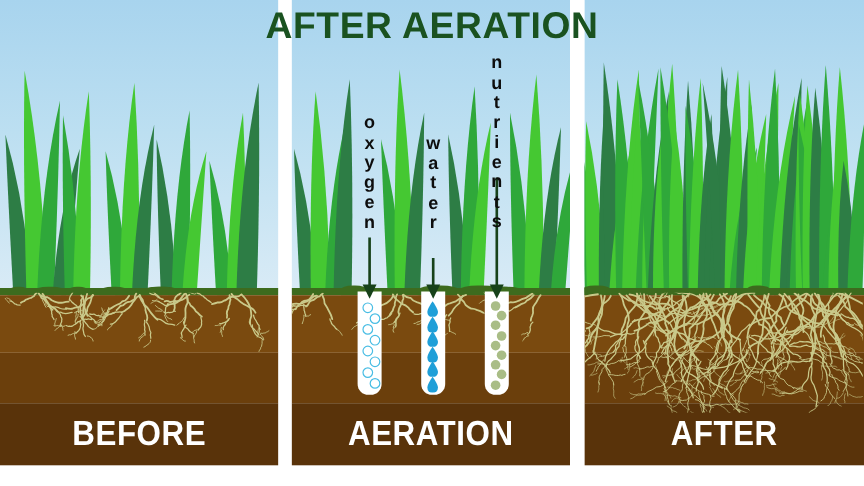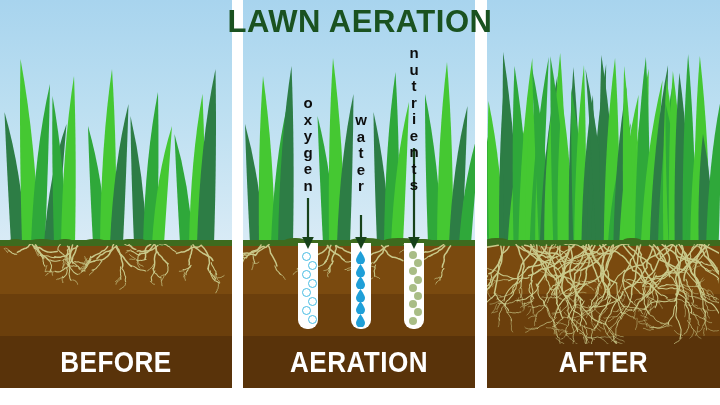--- a/index.html
+++ b/index.html
@@ -65,21 +65,21 @@
   .caption{position:absolute;left:0;bottom:0;width:100%;height:52px;
            color:#ffffff;font-size:29px;font-weight:bold;
            letter-spacing:.5px;text-align:center;line-height:52px;
            transform:scaleX(.9);transform-origin:50% 50%;}
 </style>
 </head>
 <body>
 
 <div id="stage">
 
-  <div id="title">LAWN AERATION</div>
+  <div id="title">AFTER AERATION</div>
 
   <div class="panel" id="panel-before">
     <div class="sky"></div>
     <div class="grass" id="grass-before">
         <div class="blade" style="left: 1.5px; bottom: 2px;">
           <svg width="33" height="132" viewBox="0 0 33 132">
             <path d="M9,132 Q4.8,55.44 2.5,0 Q19.8,60.720000000000006 24,132 Z" fill="#2d7d45"></path>
           </svg>
         </div>
         <div class="blade" style="left: 14.5px; bottom: 2px;">

